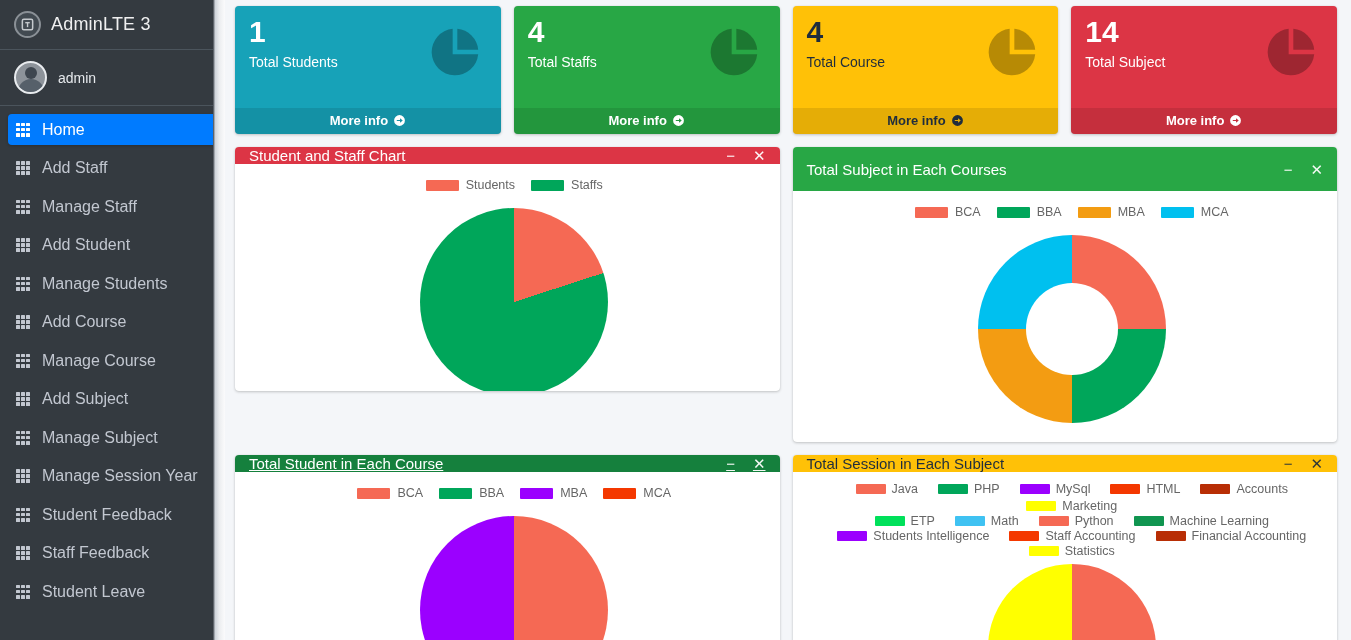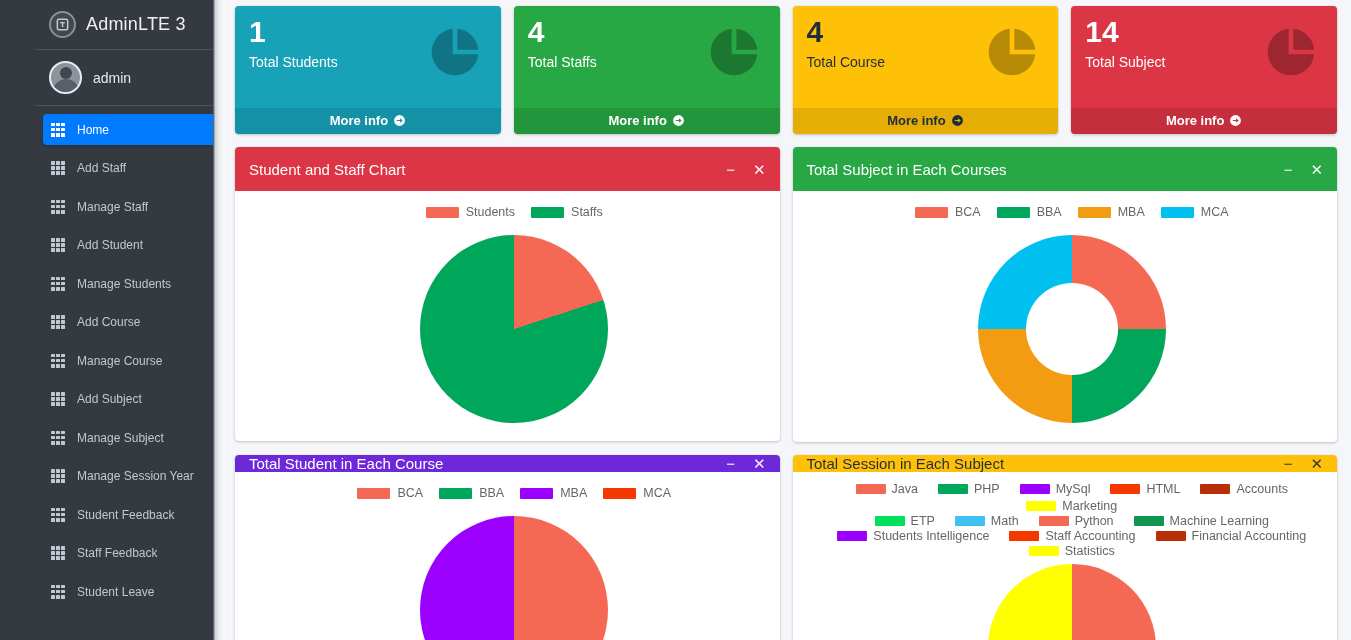--- a/index.html
+++ b/index.html
@@ -11,21 +11,20 @@
   }
   body { display: flex; }
 
   
   .sidebar {
     width: 225px; height: 640px;
     background: #343a40;
     flex: 0 0 225px;
     position: relative;
     overflow: hidden;
-    padding-left: 35px;
   }
   .brand {
     height: 50px;
     display: flex; align-items: center;
     padding: 0 14px;
     border-bottom: 1px solid #4b545c;
   }
   .brand-logo {
     width: 27px; height: 27px;
     border-radius: 50%;
@@ -69,21 +68,21 @@
   .user-name { color: #e6e9ec; font-size: 14px; }
 
   .nav { padding: 8px 8px 0 8px; }
   .nav-item {
     display: flex; align-items: center;
     height: 31px;
     margin-bottom: 7.5px;
     padding: 0 8px;
     border-radius: 4px;
     color: #c2c7d0;
-    font-size: 12px;
+    font-size: 16px;
     cursor: pointer;
     white-space: nowrap;
   }
   .nav-item.active { background: #007bff; color: #fff; box-shadow: 0 1px 3px rgba(0,0,0,.2); }
   .grid-icon {
     width: 14px; height: 14px;
     margin-right: 12px;
     flex: 0 0 14px;
     display: grid;
     grid-template-columns: repeat(3, 1fr);
@@ -160,21 +159,21 @@
   }
   .card-header {
     height: 44px;
     display: flex; align-items: center;
     padding: 0 14px;
     color: #fff;
     font-size: 15px; font-weight: 400;
   }
   .card-header.hdr-danger  { background: #dc3545; }
   .card-header.hdr-success { background: #28a745; }
-  .card-header.hdr-info    { background: #6d28d9; }
+  .card-header.hdr-info    { background: #15803d; text-decoration: underline; }
   .card-header.hdr-warning { background: #ffc107; color: #1f2d3d; }
   .card-title { flex: 1 1 auto; }
   .card-tools { display: flex; align-items: center; gap: 18px; }
   .tool-btn {
     background: none; border: none; color: inherit;
     font-size: 15px; cursor: pointer; line-height: 1;
     padding: 0; opacity: .95;
   }
   .card-body { padding: 14px 14px 10px 28px; flex: 1 1 auto; }
 
@@ -464,21 +463,21 @@
             <path d="M13 2.05V11h8.95A10 10 0 0 0 13 2.05z"></path>
           </svg></span>
         <a class="smallbox-footer"><span>More info</span><span class="arrow"><svg width="13" height="13" viewBox="0 0 24 24" fill="currentColor">
               <path d="M12 2a10 10 0 1 0 0 20 10 10 0 0 0 0-20zm1 14v-3H7v-2h6V8l5 4-5 4z"></path>
             </svg></span></a>
       </div>
     </div>
 
   <div class="row">
 
-    <section class="card" style="height:294px;">
+    <section class="card" style="height:244px;">
       <header class="card-header hdr-danger">
         <span class="card-title">Student and Staff Chart</span>
         <span class="card-tools">
           <button class="tool-btn">−</button>
           <button class="tool-btn">✕</button>
         </span>
       </header>
       <div class="card-body">
         <div class="legend" id="legend-0">
             <div class="legend" style="margin-bottom: 8px;">

